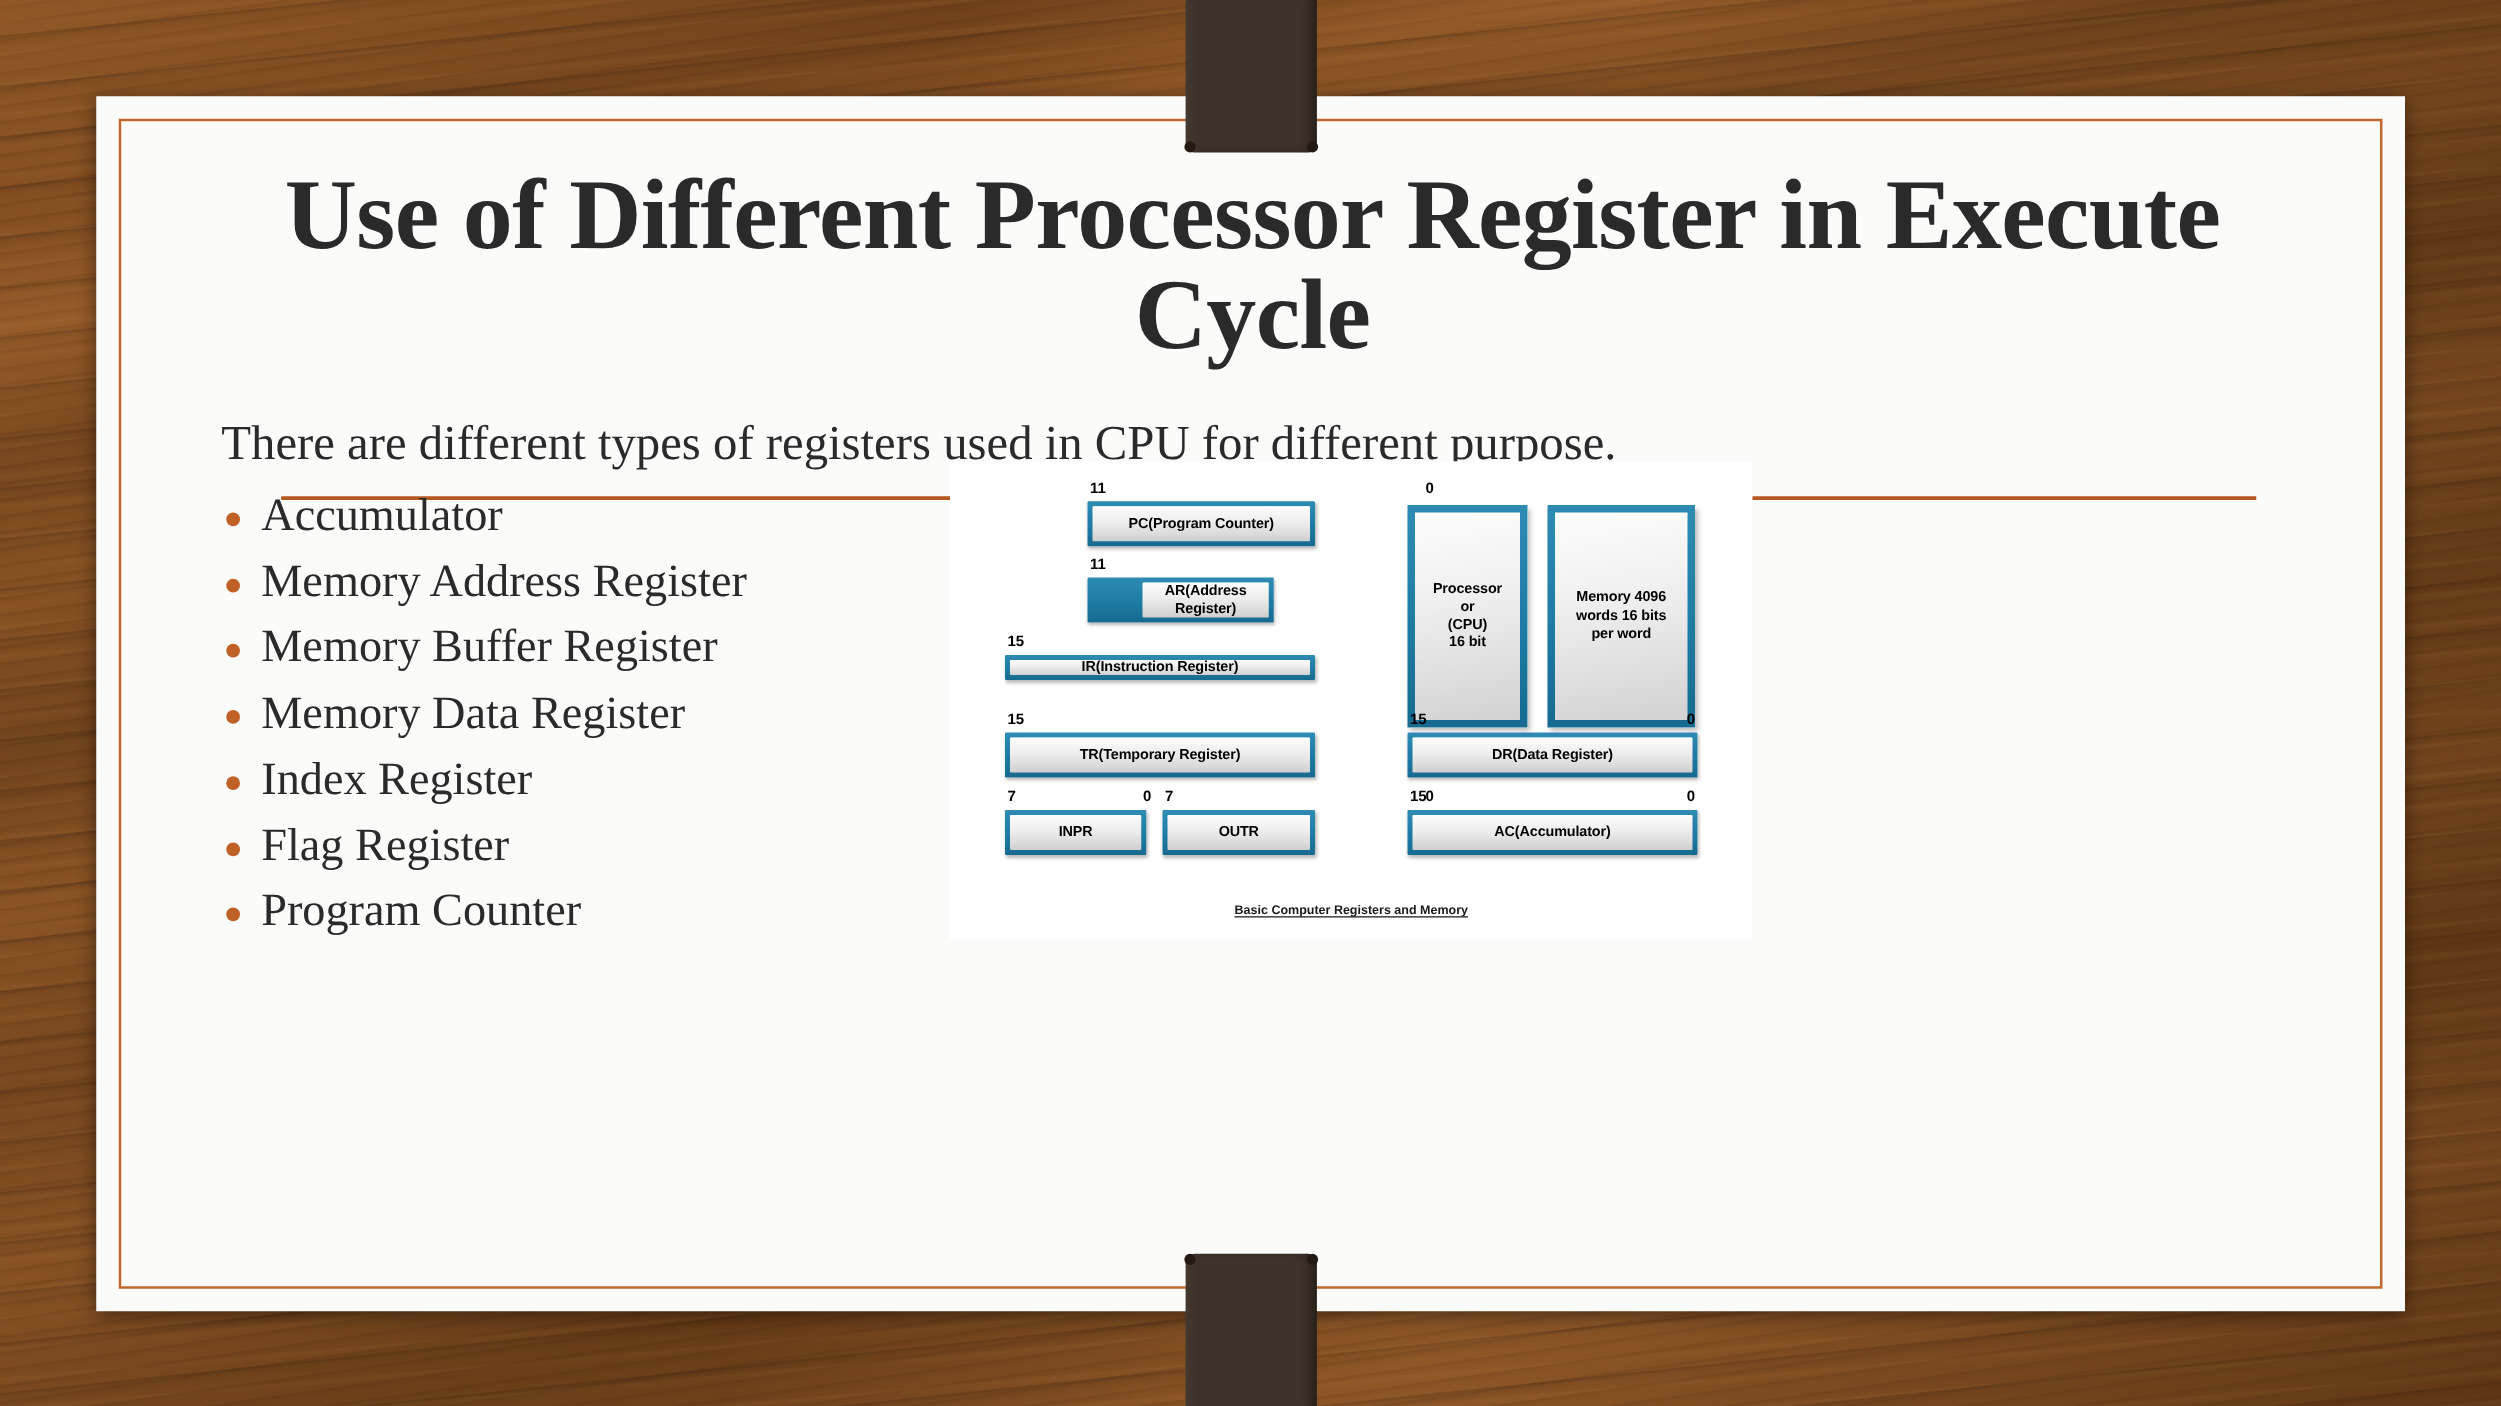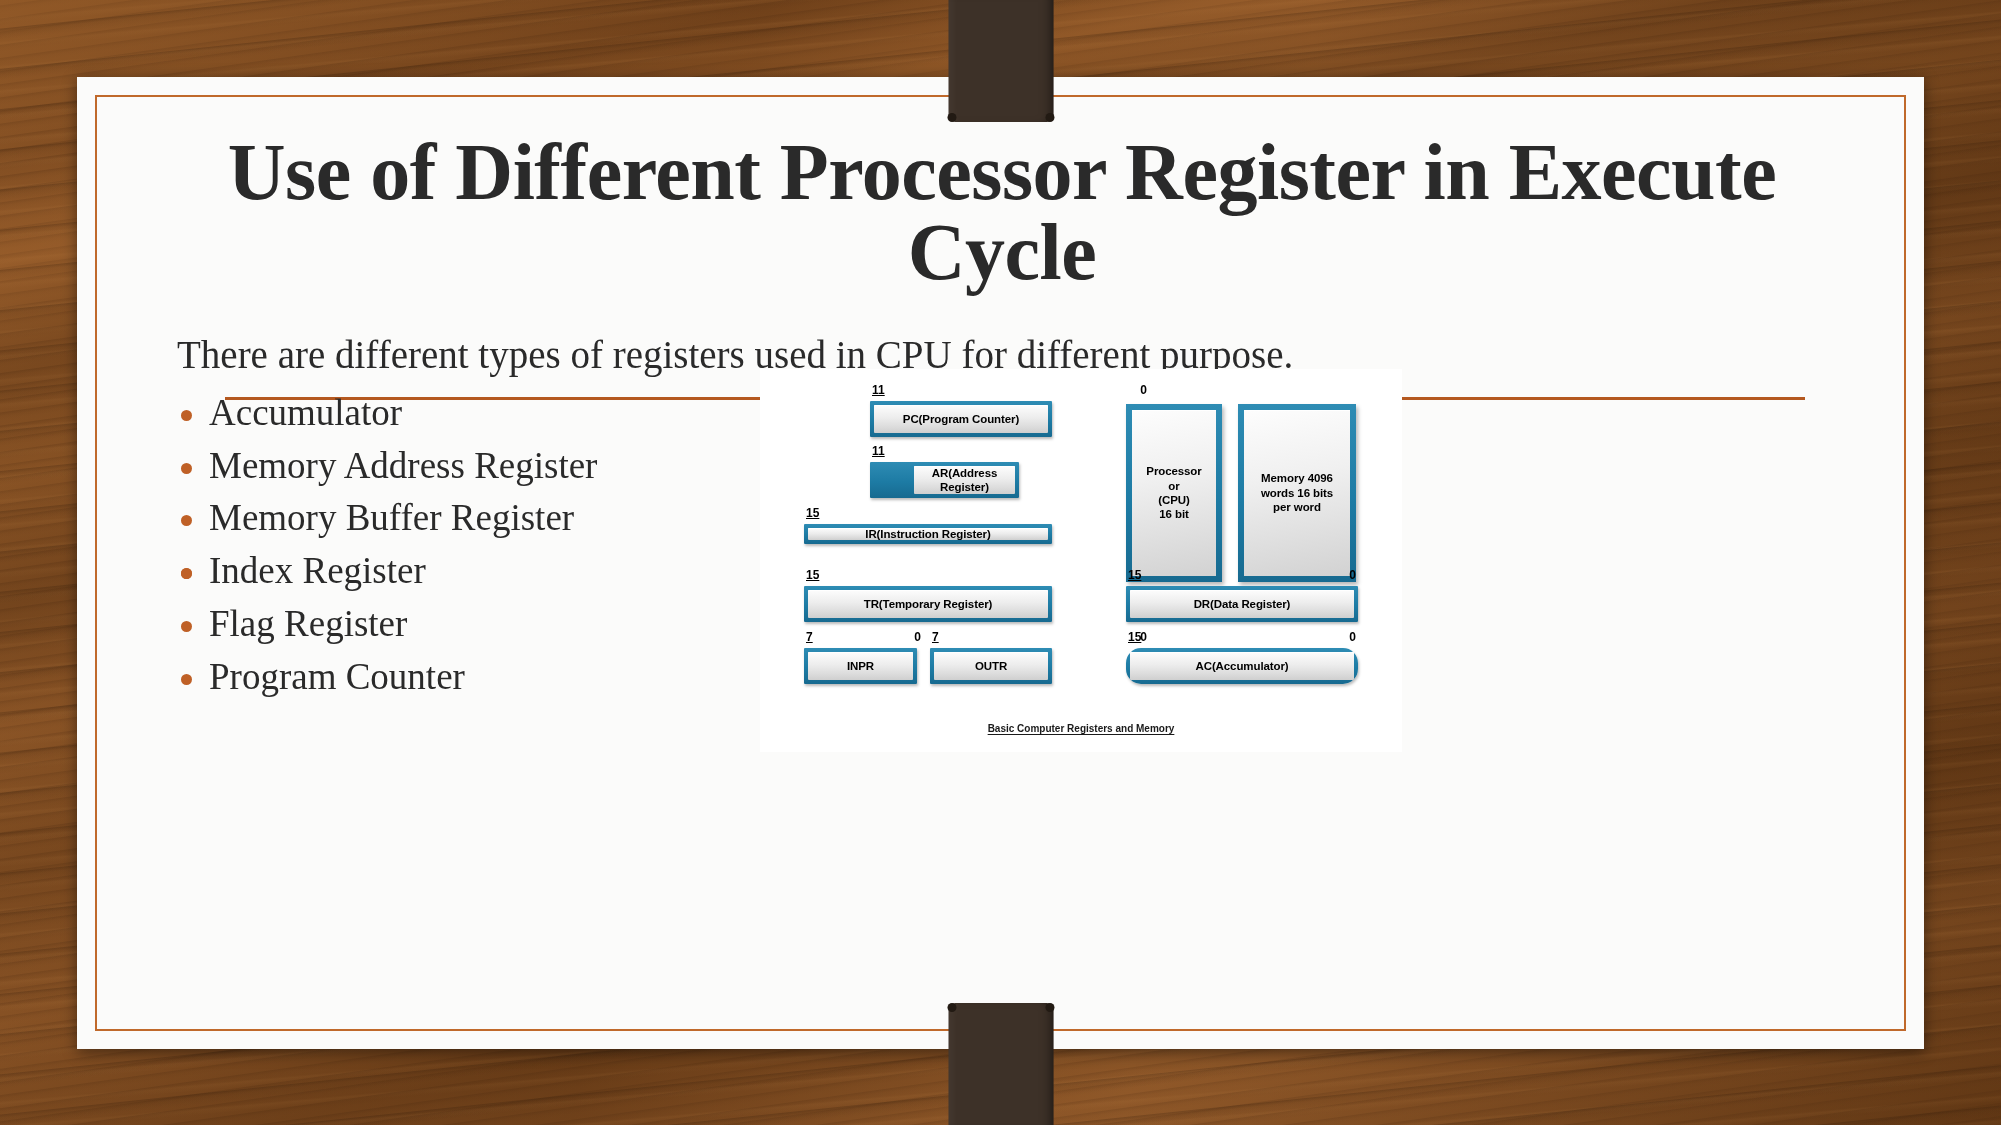--- a/index.html
+++ b/index.html
@@ -226,21 +226,21 @@
     letter-spacing: -0.1px;
     white-space: pre-line;
   }
   .bit-lbl {
     position: absolute;
     font-family: "Liberation Sans", sans-serif;
     font-weight: bold;
     font-size: 12px;
     color: #000;
   }
-  .bit-left  { left: 2px; text-decoration: underline; }
+  .bit-left  { left: 2px; }
   .bit-right { right: 2px; }
 
   .blk {
     position: absolute;
     background: linear-gradient(180deg, #2e8cb4 0%, #1d7ba4 55%, #176a90 100%);
     padding: 6px;
     box-shadow: 2px 3px 4px rgba(0,0,0,0.28);
   }
   .blk > .blk-face {
     width: 100%;
@@ -288,20 +288,21 @@
     <li>
       <span class="bullet-dot"></span>
       <span>Memory Address Register</span>
     </li>
     <li>
       <span class="bullet-dot"></span>
       <span>Memory Buffer Register</span>
     </li>
     <li>
       <span class="bullet-dot"></span>
+      <span>Memory Data Register</span>
     </li>
     <li>
       <span class="bullet-dot"></span>
       <span>Index Register</span>
     </li>
     <li>
       <span class="bullet-dot"></span>
       <span>Flag Register</span>
     </li>
     <li>
@@ -380,21 +381,21 @@
     <span class="bit-lbl bit-left" style="left:368px; top:199px;">15</span>
     <span class="bit-lbl bit-right" style="right:46px; top:199px;">0</span>
     <div class="reg" style="left:366px; top:217px; width:232px; height:36px;">
       <div class="reg-face">
           <span class="reg-label">DR(Data Register)</span>
         </div>
     </div>
 
     <span class="bit-lbl bit-left" style="left:368px; top:261px;">15</span>
     <span class="bit-lbl bit-right" style="right:46px; top:261px;">0</span>
-    <div class="reg" style="left:366px; top:279px; width:232px; height:36px;border-radius:15px;">
+    <div class="reg" style="left:366px; top:279px; width:232px; height:36px;">
       <div class="reg-face">
           <span class="reg-label">AC(Accumulator)</span>
         </div>
     </div>
 
     <div id="diagram-caption">Basic Computer Registers and Memory</div>
   </div>
 
 </div>
 

